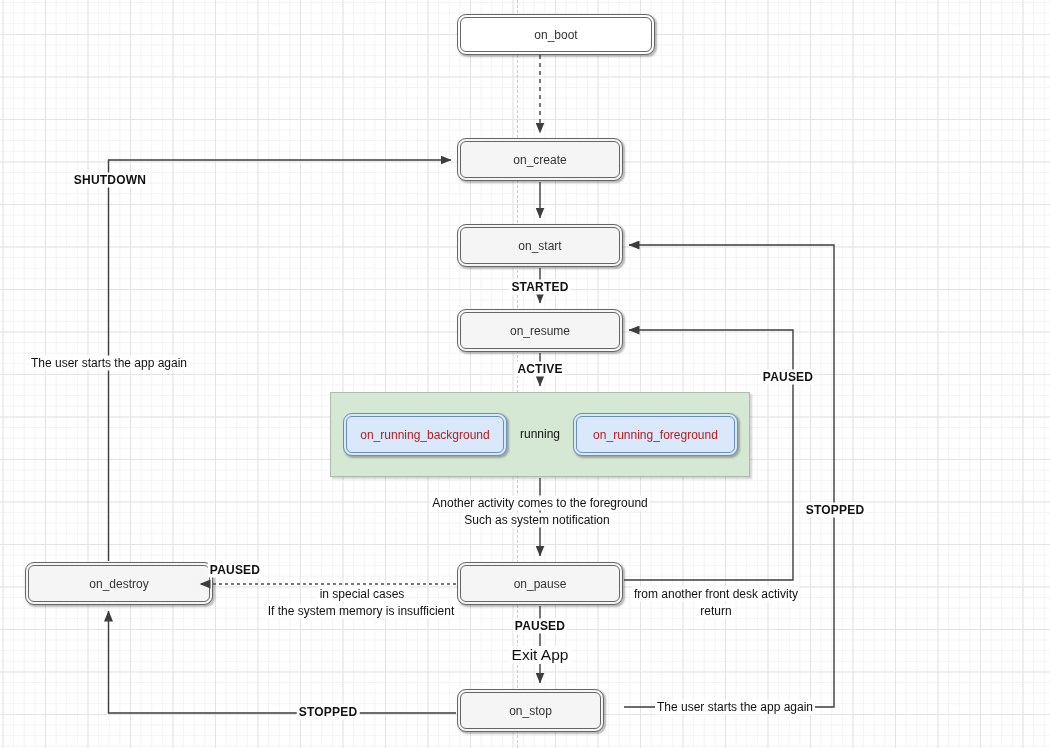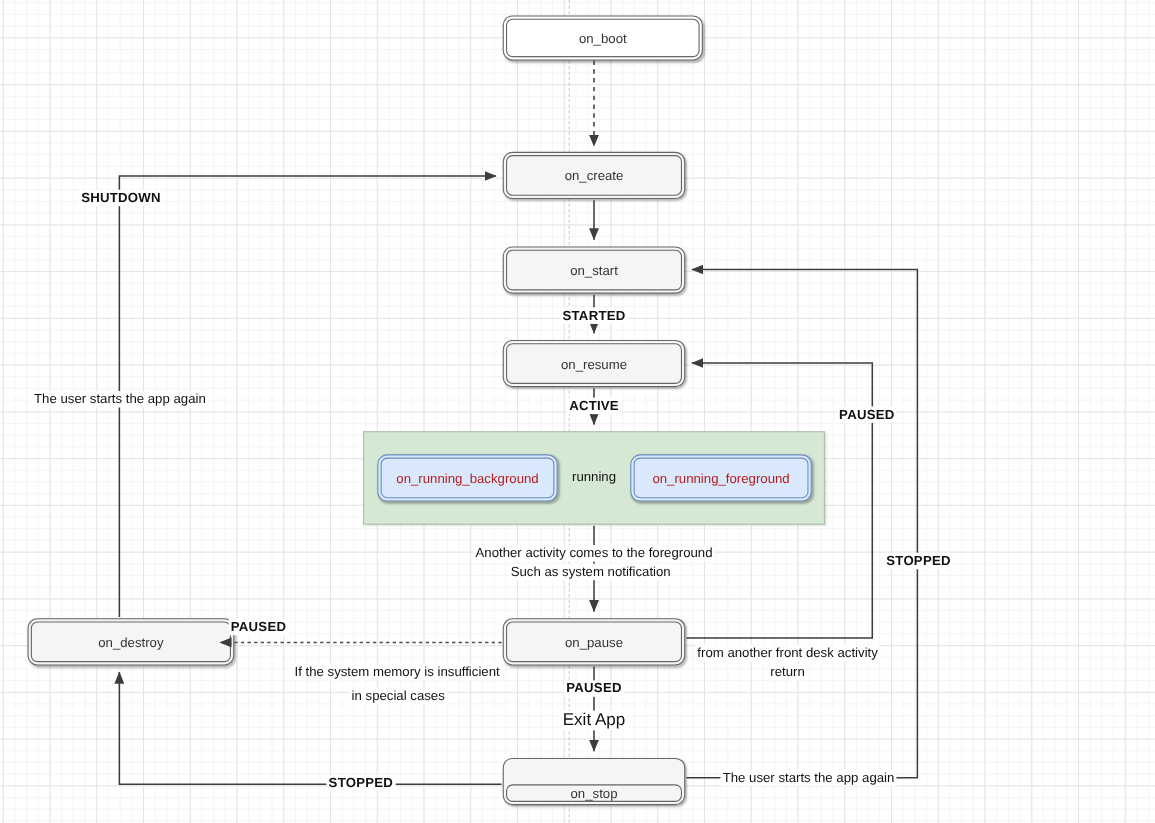--- a/index.html
+++ b/index.html
@@ -59,21 +59,21 @@
 </style>
 </head>
 <body>
 
 <div class="canvas">
 
   <div class="page-guide"></div>
 
   <div class="container-green" style="left:330px;top:392px;width:420px;height:85px;"></div>
 
-  <div class="node white" style="left:457px;top:14px;width:182px;height:41px;">
+  <div class="node white" style="left:457px;top:14px;width:198px;height:41px;">
     <div class="node-inner">on_boot</div>
   </div>
 
   <div class="node" style="left:457px;top:138px;width:166px;height:43px;">
     <div class="node-inner">on_create</div>
   </div>
 
   <div class="node" style="left:457px;top:224px;width:166px;height:43px;">
     <div class="node-inner">on_start</div>
   </div>
@@ -91,21 +91,21 @@
   </div>
 
   <div class="node" style="left:457px;top:562px;width:166px;height:43px;">
     <div class="node-inner">on_pause</div>
   </div>
 
   <div class="node" style="left:25px;top:562px;width:188px;height:43px;">
     <div class="node-inner">on_destroy</div>
   </div>
 
-  <div class="node" style="left:457px;top:689px;width:166px;height:43px;align-items:flex-end;">
+  <div class="node" style="left:457px;top:689px;width:147px;height:43px;">
     <div class="node-inner">on_stop</div>
   </div>
 
   <svg class="edges" width="1050" height="748">
     <defs>
       <marker id="arr" markerWidth="12" markerHeight="9" refX="10.5" refY="4.5" orient="auto" markerUnits="userSpaceOnUse">
         <path d="M0,0 L11,4.5 L0,9 z" fill="#3d3d3d"></path>
       </marker>
     </defs>
 
@@ -137,21 +137,21 @@
 
   <div class="lbl nobg" style="left:540px;top:434px;">running</div>
 
   <div class="lbl" style="left:540px;top:503px;">Another activity comes to the foreground</div>
   <div class="lbl" style="left:537px;top:520px;">Such as system notification</div>
 
   <div class="lbl bold" style="left:540px;top:626px;">PAUSED</div>
   <div class="lbl big" style="left:540px;top:655px;">Exit App</div>
 
   <div class="lbl bold" style="left:235px;top:570px;">PAUSED</div>
-  <div class="lbl" style="left:362px;top:594px;margin-top:39px;">in special cases</div>
+  <div class="lbl" style="left:362px;top:594px;">in special cases</div>
   <div class="lbl" style="left:361px;top:611px;">If the system memory is insufficient</div>
 
   <div class="lbl bold" style="left:328px;top:712px;">STOPPED</div>
   <div class="lbl bold" style="left:110px;top:180px;">SHUTDOWN</div>
   <div class="lbl" style="left:109px;top:363px;">The user starts the app again</div>
 
   <div class="lbl" style="left:735px;top:707px;">The user starts the app again</div>
   <div class="lbl bold" style="left:835px;top:510px;">STOPPED</div>
   <div class="lbl bold" style="left:788px;top:377px;">PAUSED</div>
   <div class="lbl" style="left:716px;top:594px;">from another front desk activity</div>

